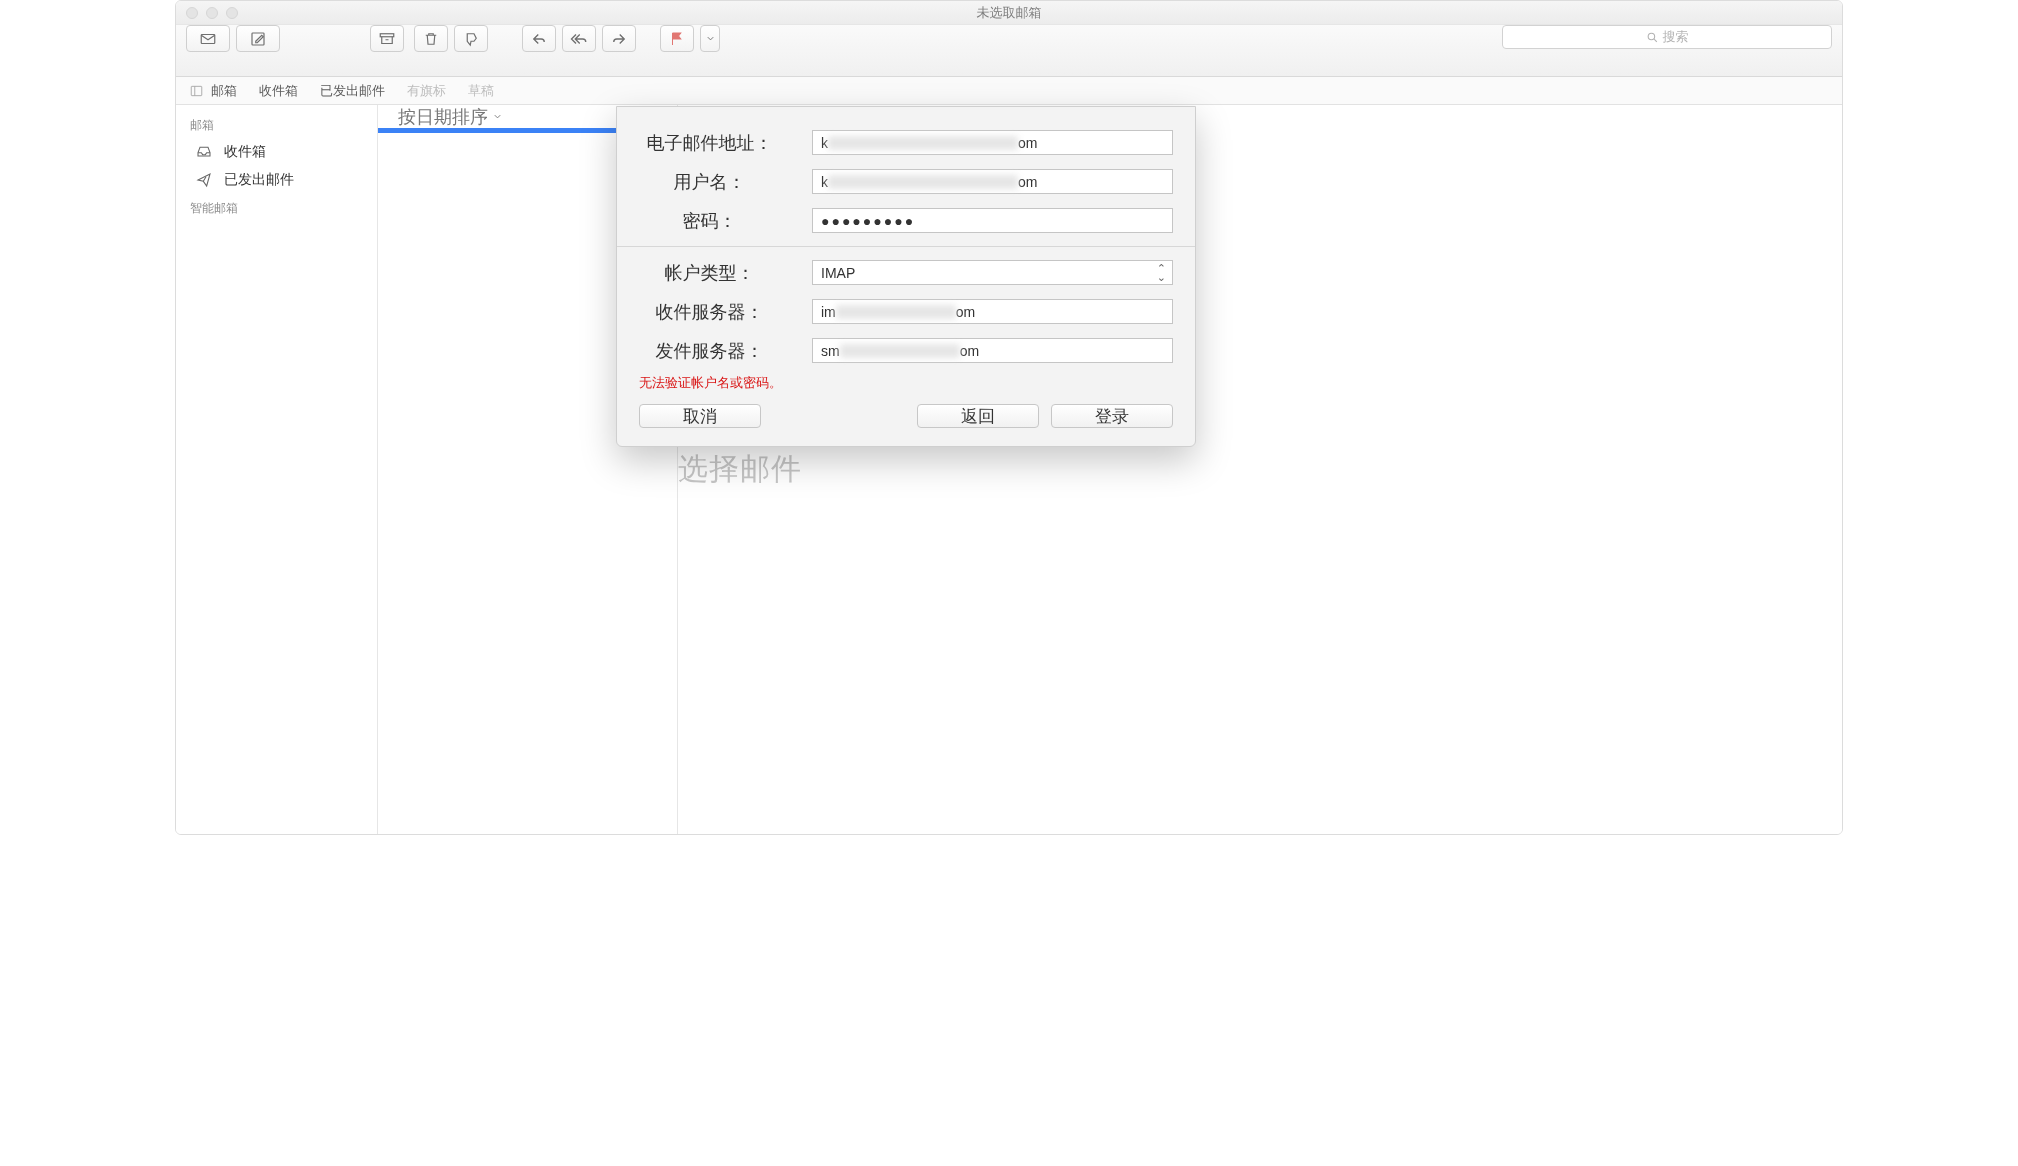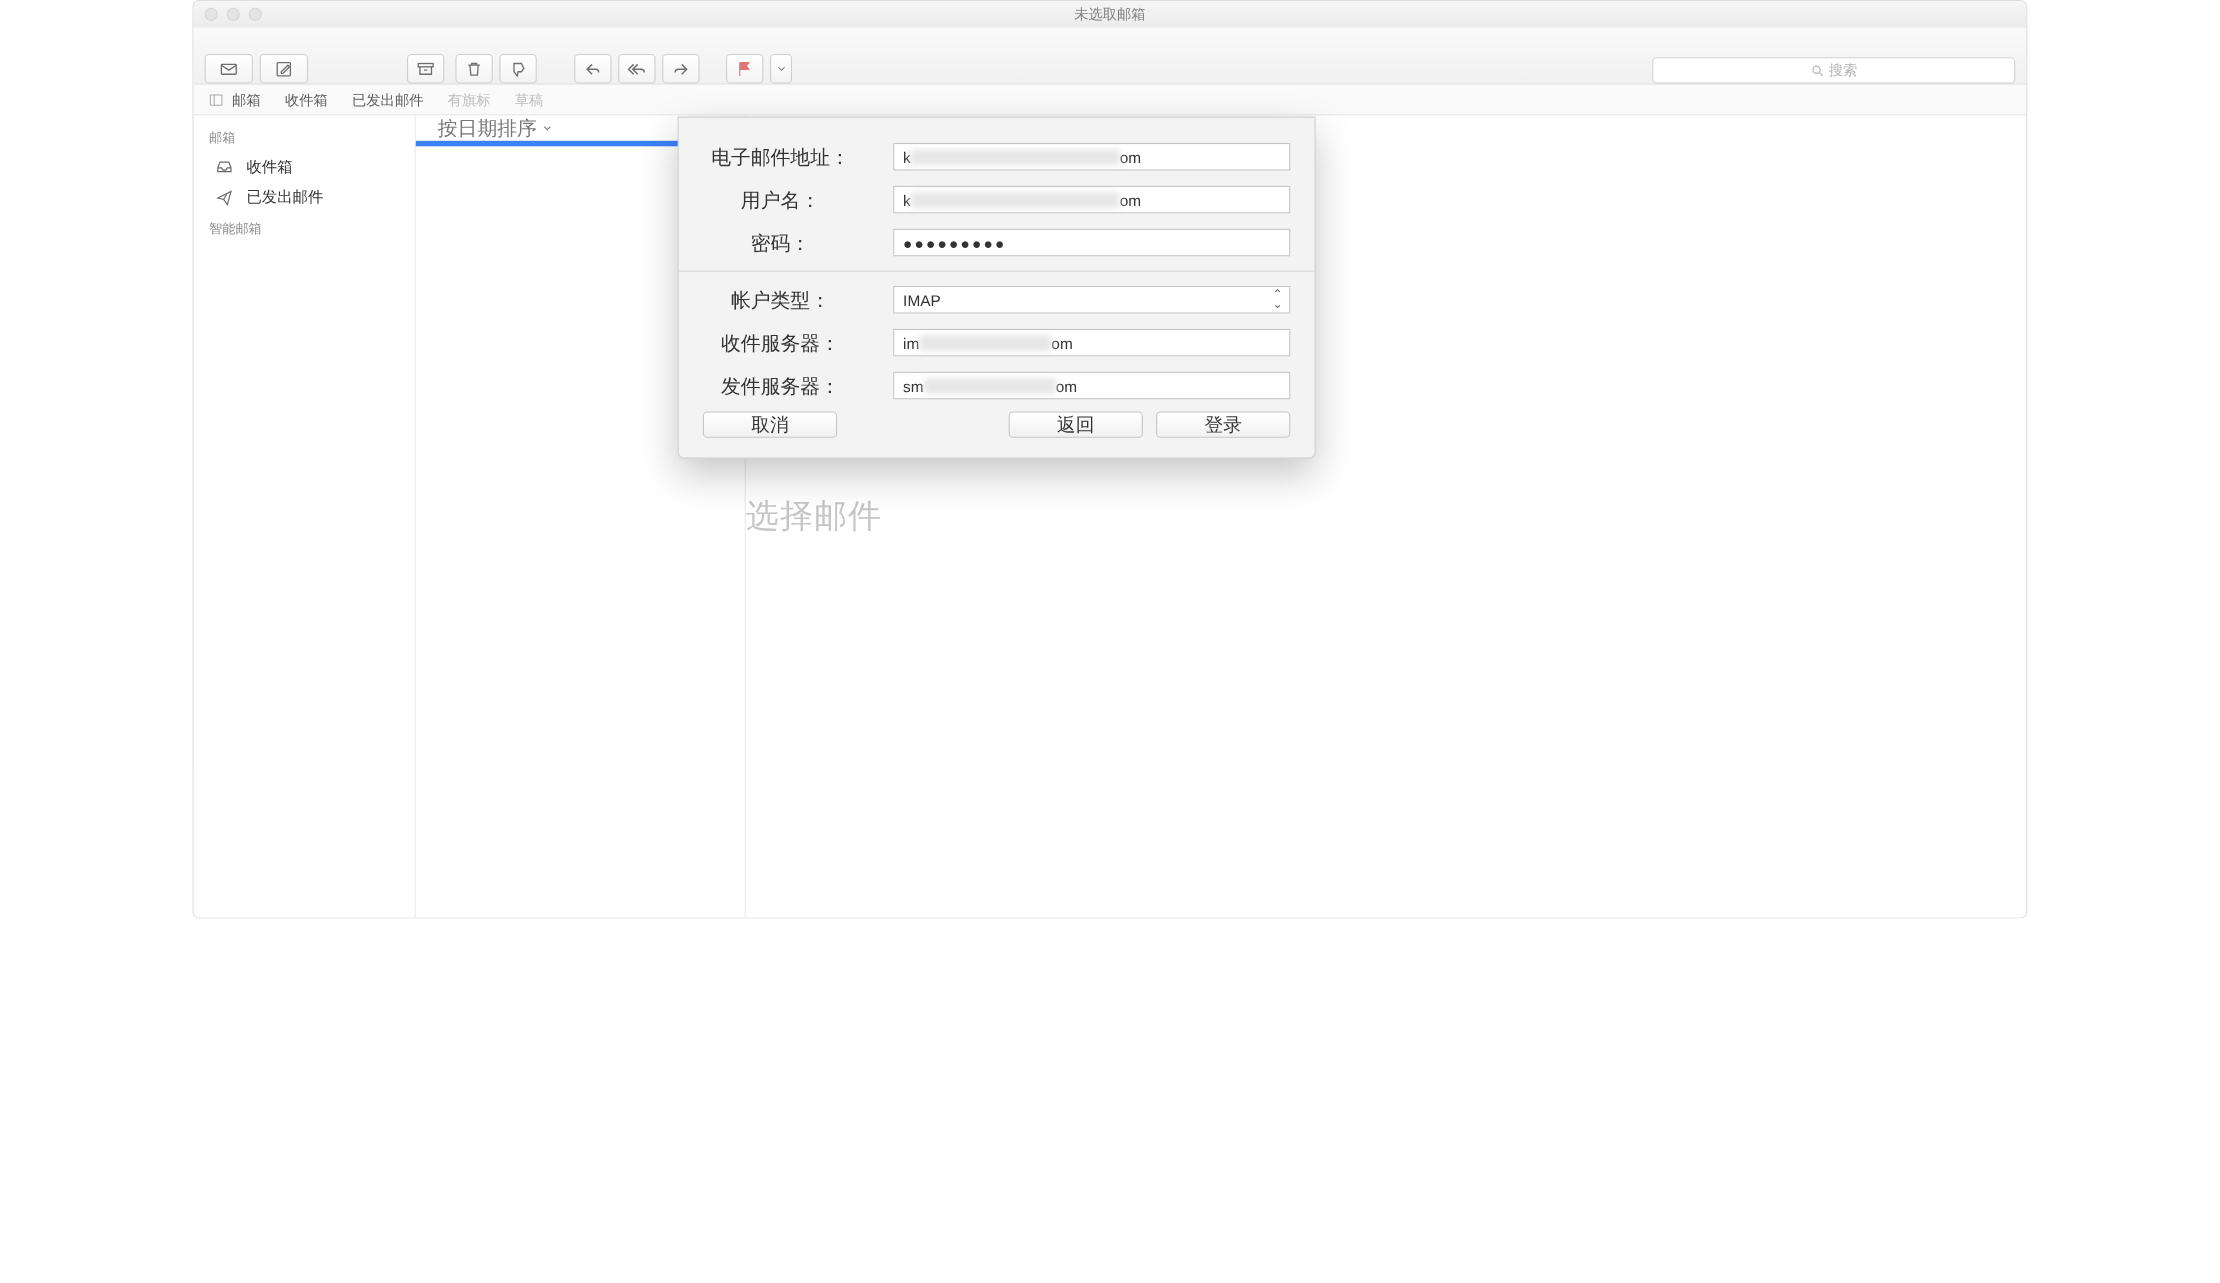--- a/index.html
+++ b/index.html
@@ -10,21 +10,21 @@
   }
   .titlebar {
     height: 24px; background: linear-gradient(#f5f5f5,#ececec);
     border-bottom: 1px solid #e6e6e6; display:flex; align-items:center; position:relative;
   }
   .traffic { display:flex; gap:8px; margin-left:10px;}
   .traffic span { width:12px; height:12px; border-radius:50%; background:#e4e4e4; border:1px solid #d6d6d6;}
   .title { position:absolute; left:0; right:0; text-align:center; font-size:13px; color:#7d7d7d;}
   .toolbar {
     height: 52px; background: linear-gradient(#fafafa,#f0f0f0);
-    border-bottom: 1px solid #d9d9d9; display:flex; align-items:flex-end; padding: 0 10px; gap:10px;
+    border-bottom: 1px solid #d9d9d9; display:flex; align-items:flex-start; padding: 0 10px; gap:10px;
   }
   .tb-group { display:flex; gap:6px; }
   .tb-btn {
     height: 27px; min-width: 44px; border:1px solid #cfcfcf; border-radius:4px;
     background:linear-gradient(#ffffff,#f3f3f3); display:flex; align-items:center; justify-content:center;
     color:#6f6f6f;
   }
   .tb-btn.narrow{min-width:34px;}
   .tb-btn svg{width:18px;height:18px;}
   .search-wrap { margin-left:auto; }
@@ -268,20 +268,21 @@
       </div>
       <div class="dlg-row">
         <div class="dlg-label">发件服务器：</div>
         <div class="dlg-input">
           <span>sm</span>
             <span class="blur-strip" style="width:120px;"></span>
             <span>om</span>
         </div>
       </div>
     </div>
+    <div class="dlg-error">无法验证帐户名或密码。</div>
     <div class="dlg-buttons">
       <div class="dlg-btn">
           <span>取消</span>
         </div>
       <div class="dlg-spacer"></div>
       <div class="dlg-btn">
           <span>返回</span>
         </div>
       <div class="dlg-btn">
           <span>登录</span>

